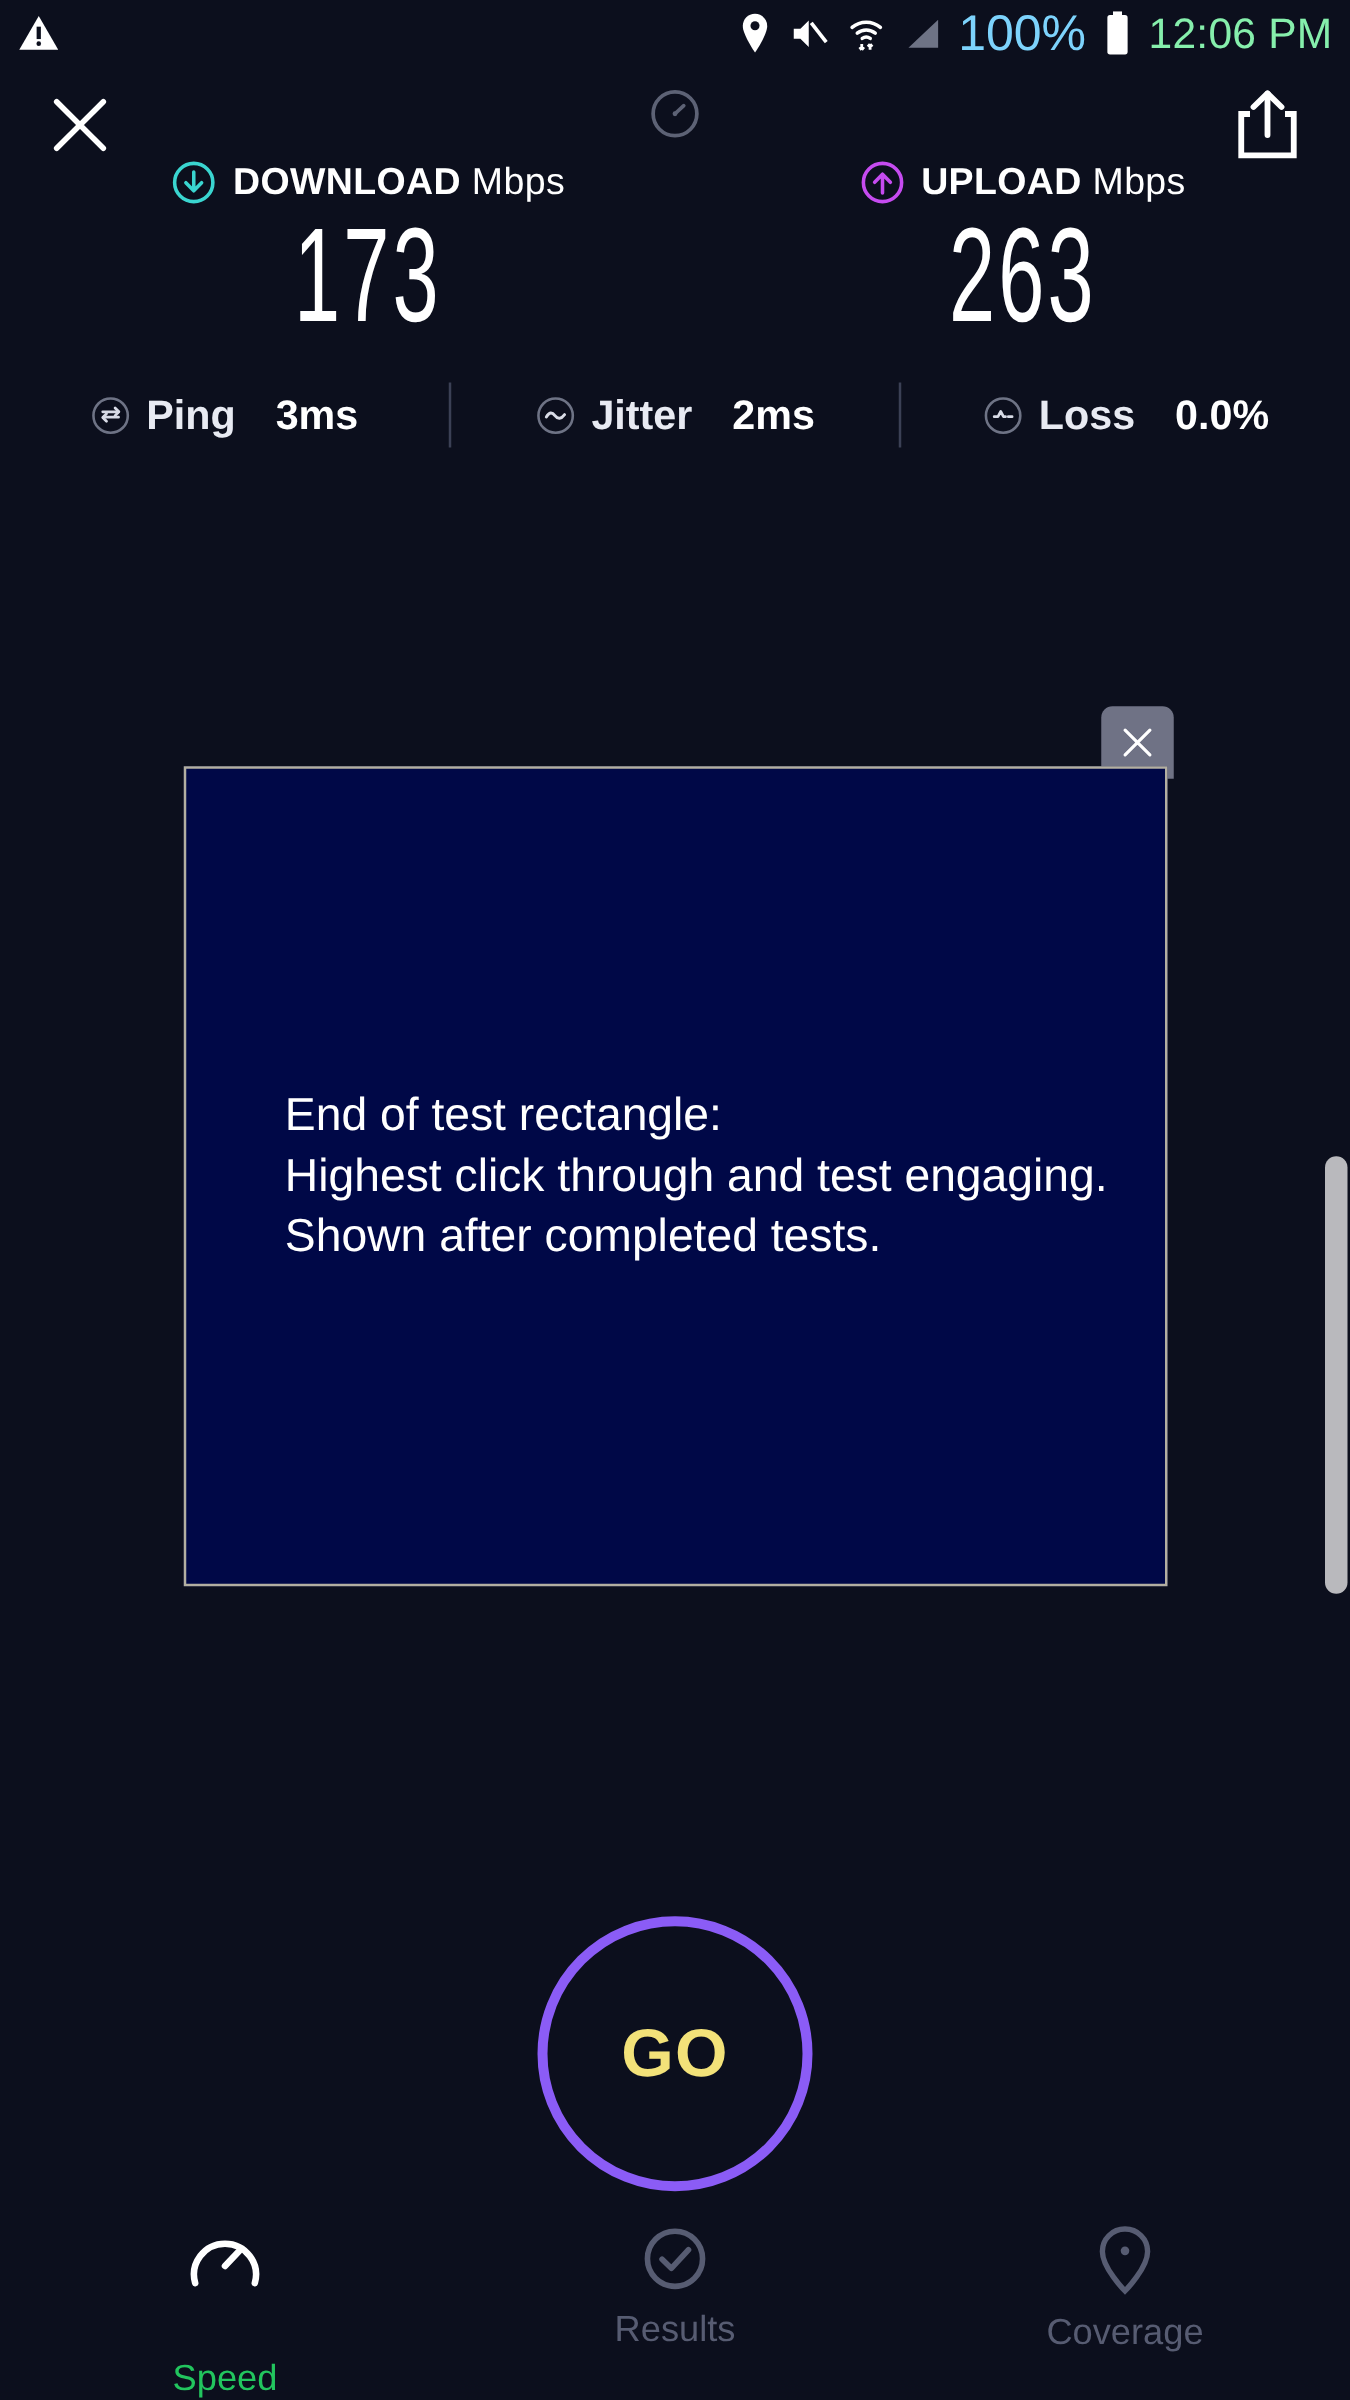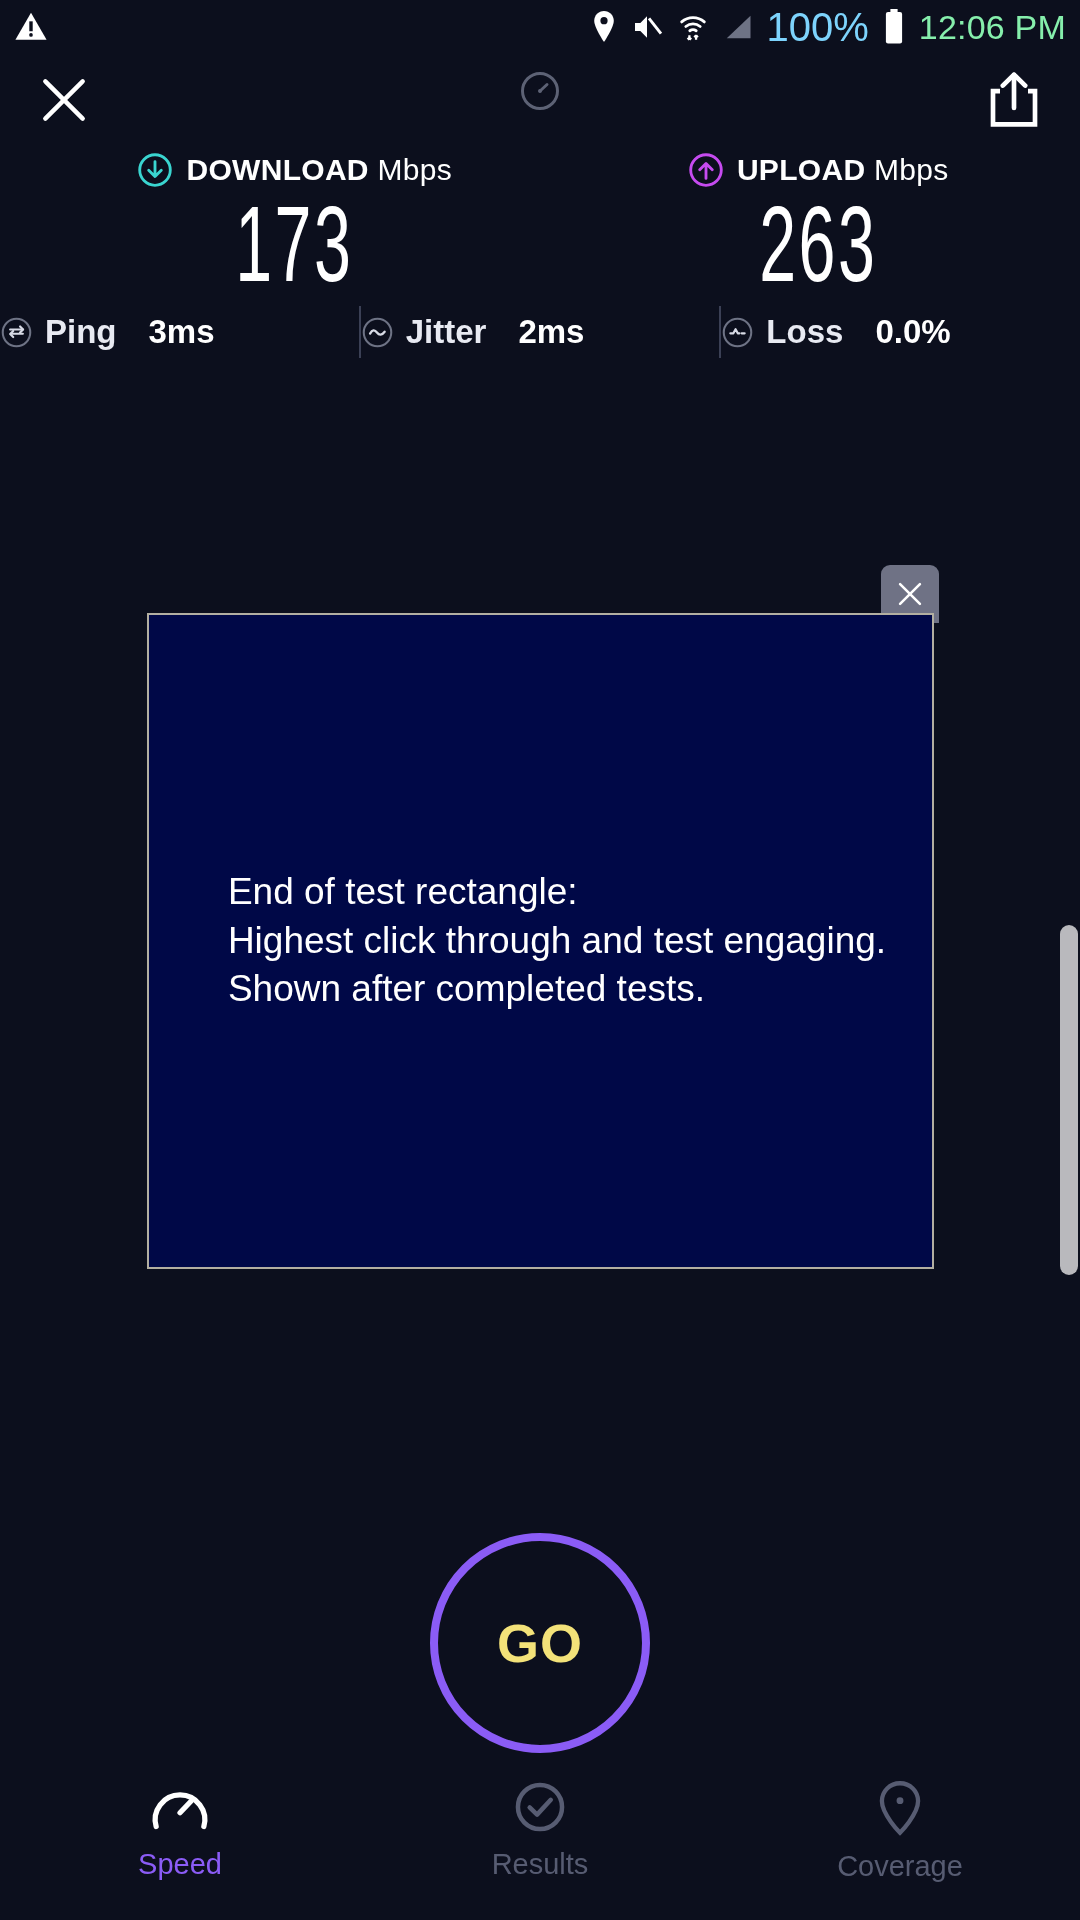--- a/index.html
+++ b/index.html
@@ -32,42 +32,42 @@
   .brand {
     position:absolute; left:0; right:0; top:16px;
     display:flex; align-items:center; justify-content:center; gap:14px;
   }
   .brand-text {
     color:#5d6275; font-size:39px; font-weight:bold; letter-spacing:1.5px;
   }
   .share-btn { position:absolute; right:38px; top:16px; width:56px; height:62px; }
 
   
-  .results { position:absolute; top:152px; left:0; width:1080px;padding-left:33px; }
+  .results { position:absolute; top:128px; left:0; width:1080px;padding-left:33px; }
   .dl-ul-row { display:flex; }
   .metric { width:50%; display:flex; flex-direction:column; align-items:center; }
   .metric-head { display:flex; align-items:center; gap:13px; }
   .metric-label { font-size:30px; color:#ffffff; letter-spacing:0.3px; }
   .metric-label .unit { font-weight:normal; }
   .metric-label .big { font-weight:bold; }
   .metric-value {
     font-size:107px; color:#ffffff; line-height:1.02;
     font-family:"Liberation Sans", sans-serif;
     font-weight:300;
     transform:scaleX(0.62);
     letter-spacing:4px;
     margin-top:2px;
   }
 
   
   .pjl {
     position:absolute; top:300px; left:0; width:1080px; height:64px;
     display:flex; align-items:center;
   }
-  .pjl-cell { flex:1; display:flex; align-items:center; gap:12px; }
+  .pjl-cell { flex:1; display:flex; align-items:center; justify-content:center; gap:12px; }
   .pjl-name { font-size:33px; color:#e8eaf2; font-weight:bold; }
   .pjl-val  { font-size:33px; color:#ffffff; font-weight:bold; margin-left:20px; }
   .pjl-sep { width:2px; height:52px; background:#3b4055; }
 
   
   .ad-close {
     position:absolute; left:881px; top:565px; width:58px; height:58px;
     background:#6f7285; border-radius:9px 9px 0 0;
     display:flex; align-items:center; justify-content:center;
   }
@@ -98,21 +98,21 @@
 
   
   .navbar {
     position:absolute; left:0; bottom:0; width:1080px; height:156px;
     display:flex; align-items:flex-start; padding-top:16px;
   }
   .nav-item {
     flex:1; display:flex; flex-direction:column; align-items:center; gap:14px;
   }
   .nav-label { font-size:29px; }
-  .nav-item.active .nav-label { color:#8b5cf6; }
+  .nav-item.active .nav-label { color:#22c55e;margin-top:39px; }
   .nav-item:not(.active) .nav-label { color:#575c72; }
 </style>
 </head>
 <body>
 
 <div id="screen">
 
   <div class="statusbar">
     <div class="sb-left">
       <span class="ico">

